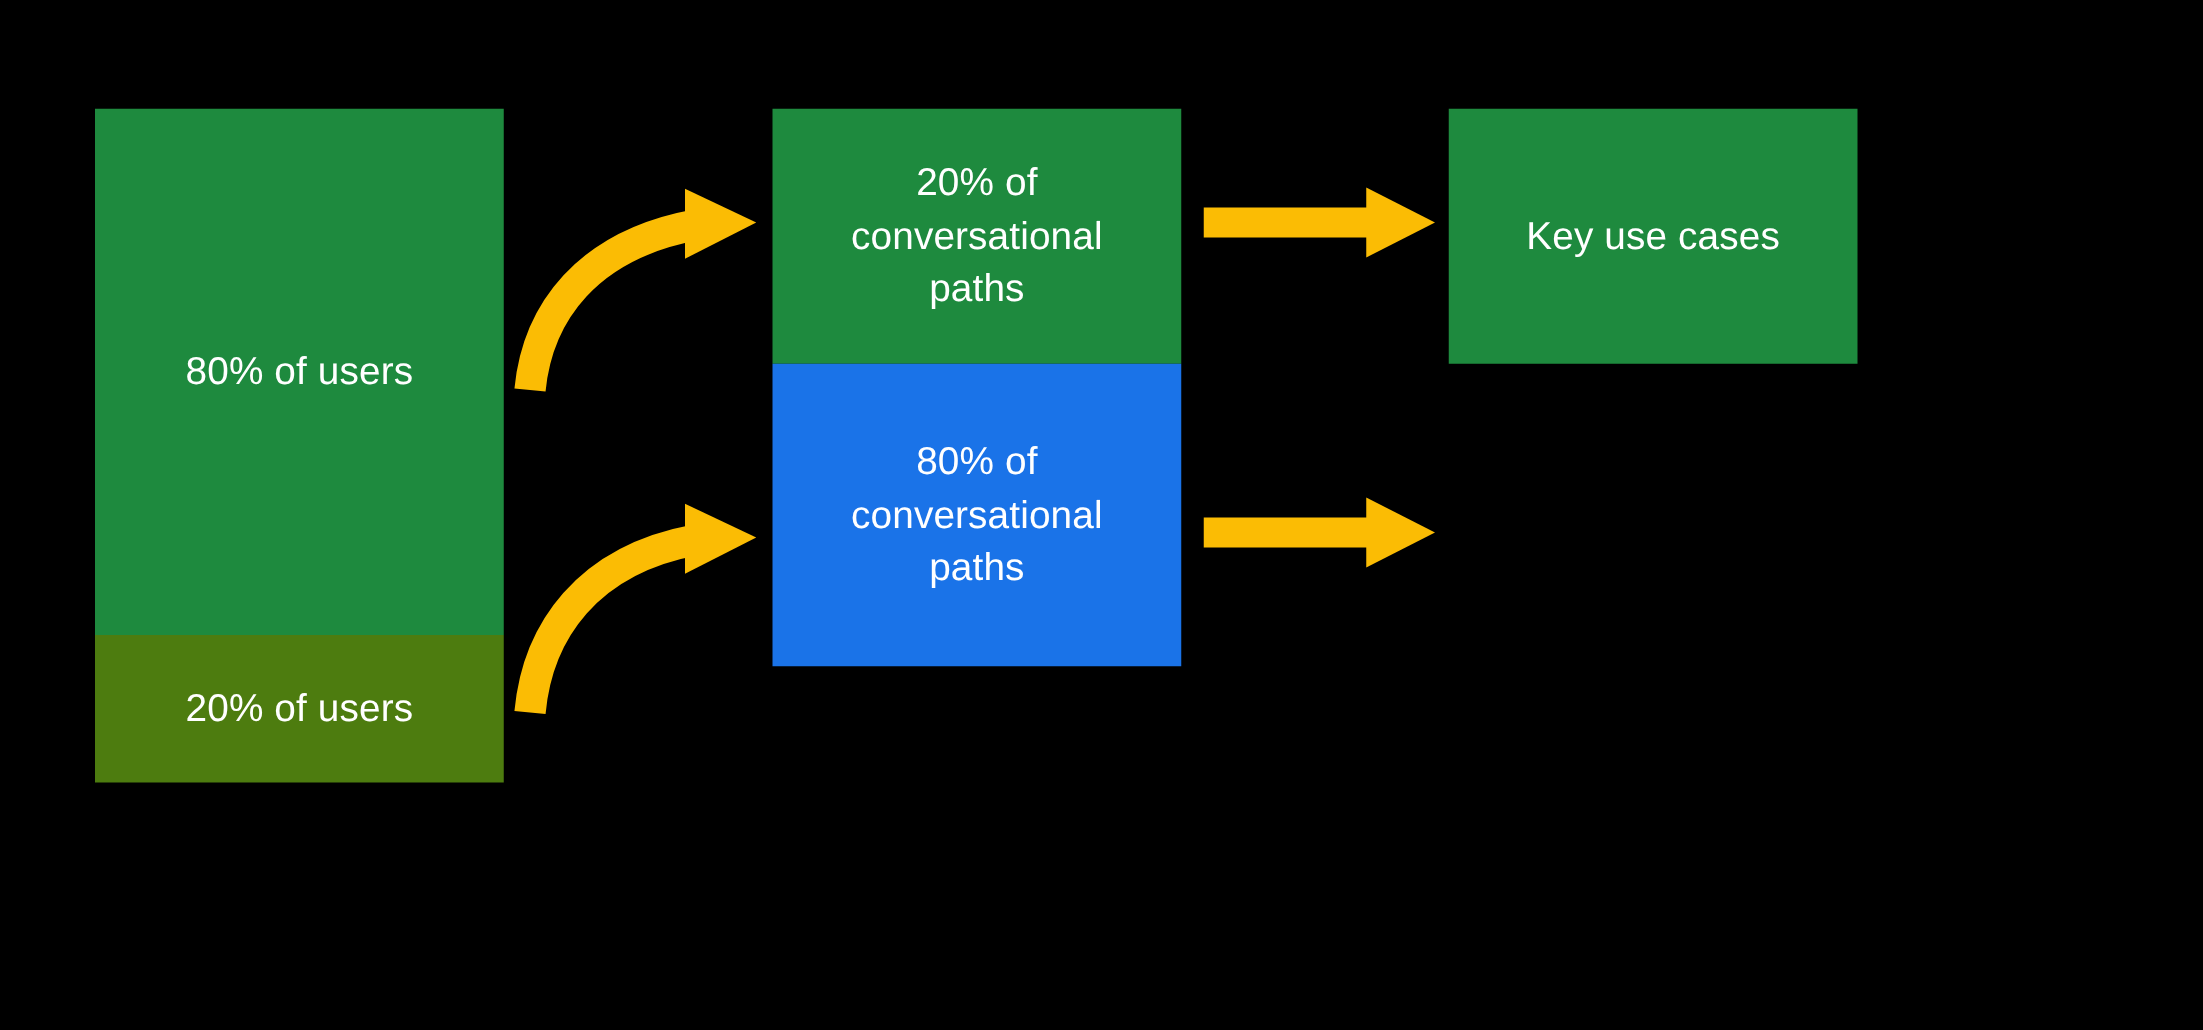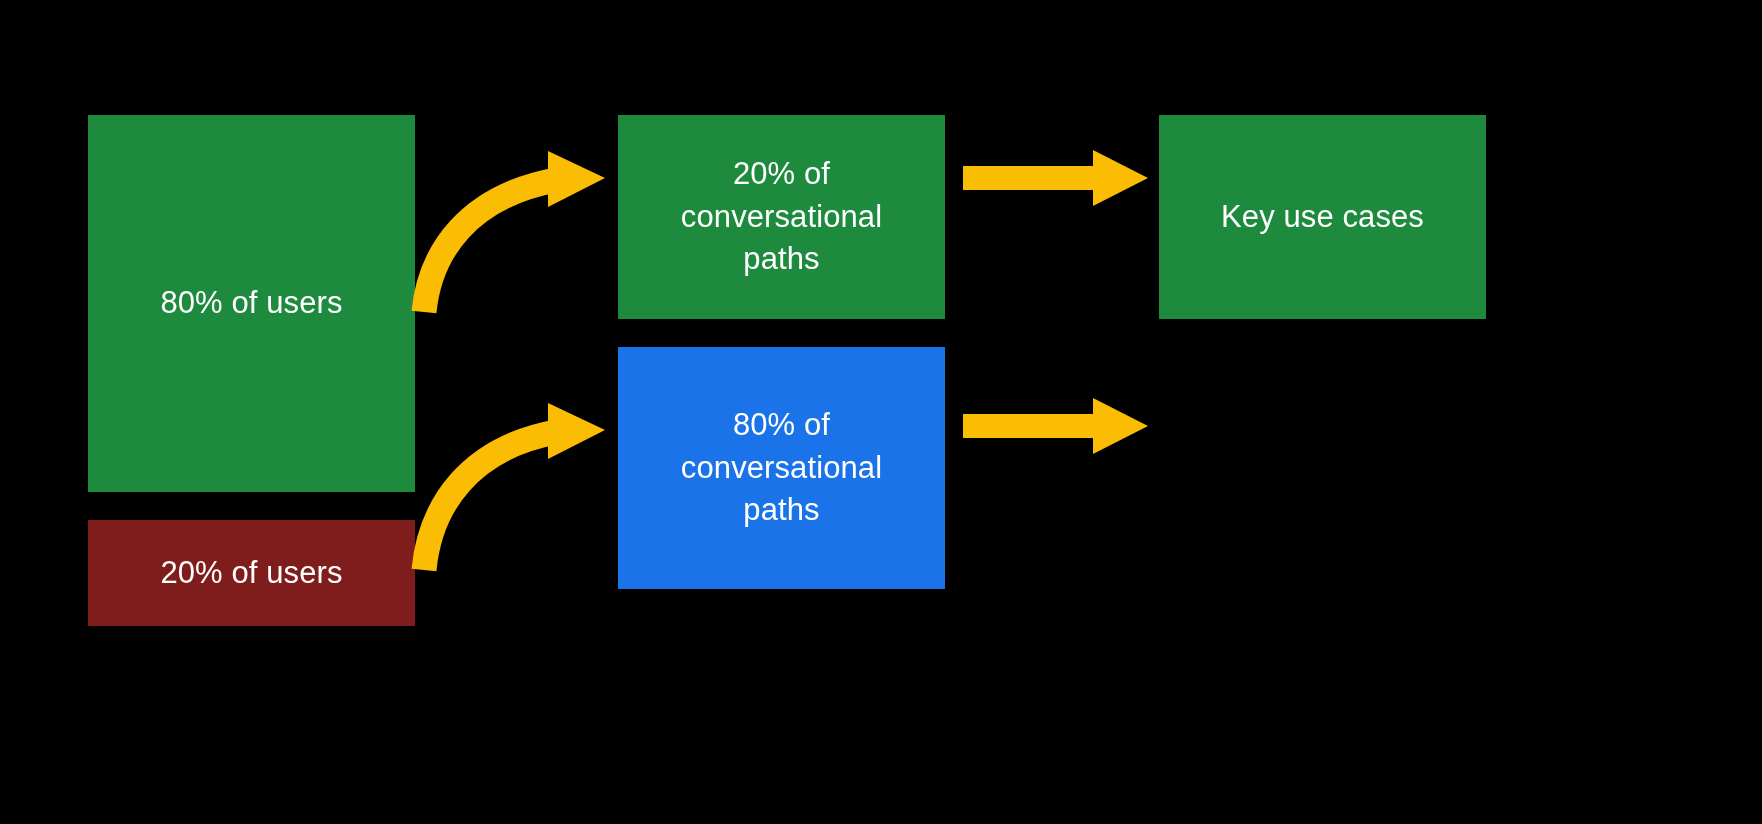--- a/index.html
+++ b/index.html
@@ -21,42 +21,41 @@
     display: flex;
     flex-direction: column;
   }
 
   .segment {
     display: flex;
     align-items: center;
     justify-content: center;
     box-sizing: border-box;
     text-align: center;
-    margin-top: 28px;
   }
 
   .seg-label {
     color: #ffffff;
     font-size: 31px;
     line-height: 1.38;
     font-weight: 400;
     letter-spacing: 0.1px;
     white-space: pre-line;
     padding: 0 10px;
   }
 
   
   #col-users {
-    left: 88px;
+    left: 76px;
     top: 87px;
     width: 327px;
     height: 539px;
   }
   #col-users .seg-green { height: 421px; background: #1E8A3E; }
-  #col-users .seg-blue  { height: 118px; background: #7f1d1d; justify-content: center; }
+  #col-users .seg-blue  { height: 118px; background: #4d7c0f; justify-content: center; }
 
   
   #col-paths {
     left: 618px;
     top: 87px;
     width: 327px;
     height: 539px;
   }
   #col-paths .seg-green { height: 204px; background: #1E8A3E; }
   #col-paths .seg-blue  { height: 242px; background: #1A73E8; }

